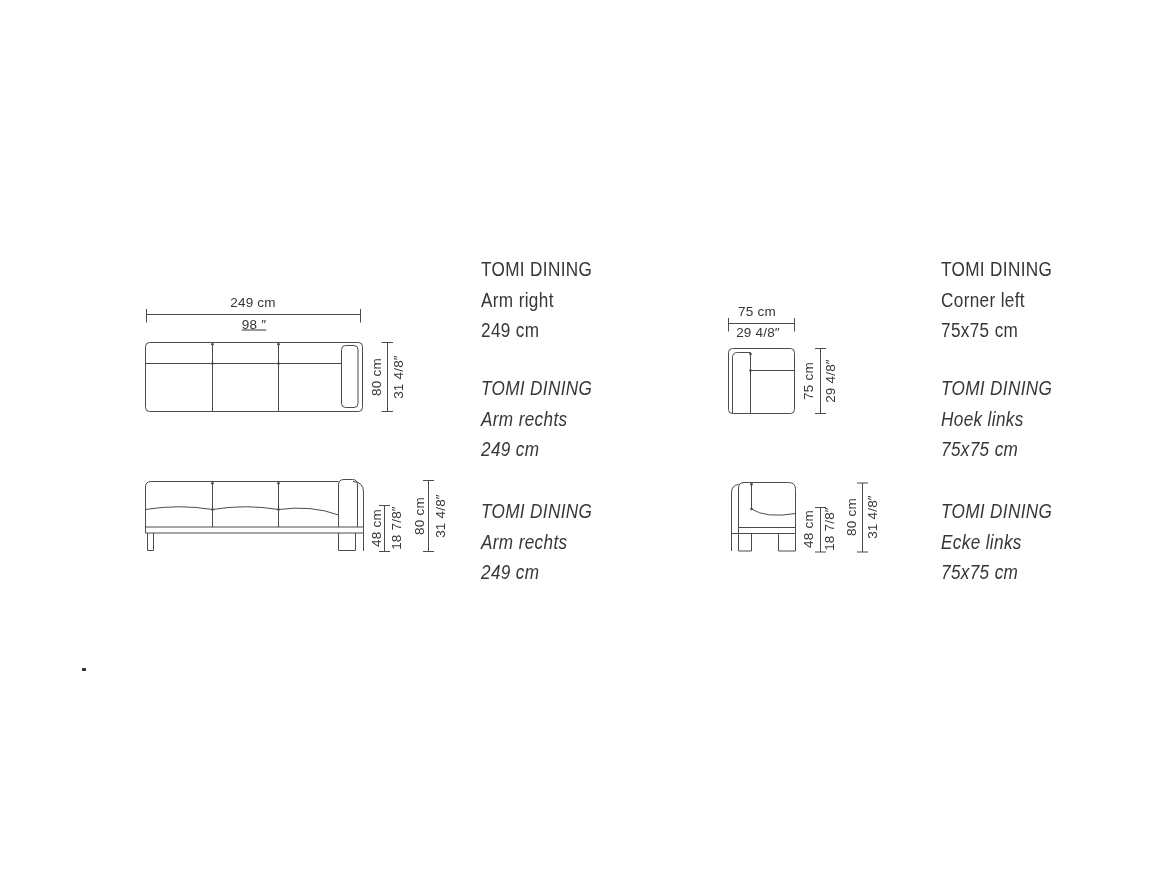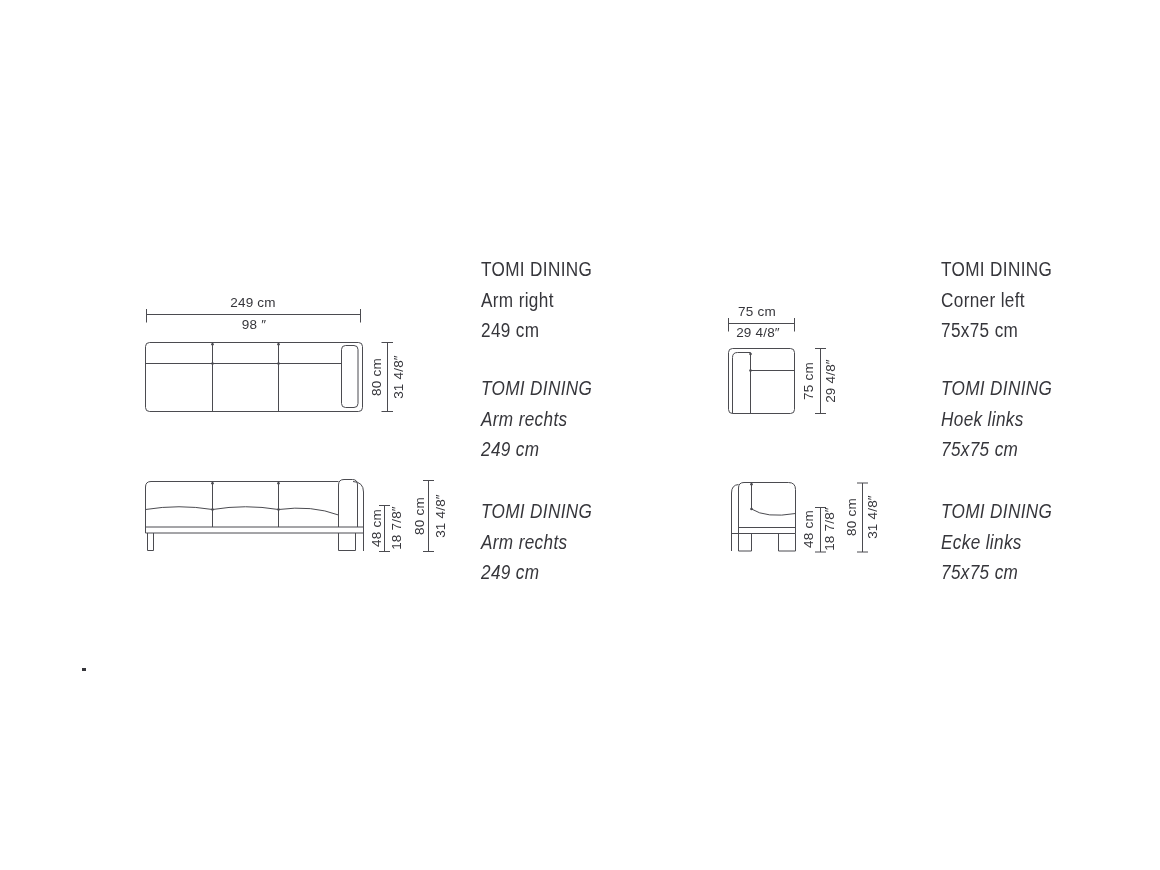--- a/index.html
+++ b/index.html
@@ -124,21 +124,21 @@
       <line x1="815" y1="552" x2="826" y2="552"></line>
     </g>
     <g>
       <line x1="862.5" y1="483" x2="862.5" y2="552"></line>
       <line x1="857" y1="483" x2="868" y2="483"></line>
       <line x1="857" y1="552" x2="868" y2="552"></line>
     </g>
   </svg>
 
   <span class="dim h" style="left:253px;top:302px;">249 cm</span>
-  <span class="dim h" style="left:254px;top:324px;">98 ″</span>
+  <span class="dim h" style="left:254px;top:324px;text-decoration:underline;">98 ″</span>
   <span class="dim v" style="left:376px;top:377px;">80 cm</span>
   <span class="dim v" style="left:398px;top:377px;">31 4/8″</span>
   <span class="dim v" style="left:376px;top:528px;">48 cm</span>
   <span class="dim v" style="left:396px;top:528px;">18 7/8″</span>
   <span class="dim v" style="left:419px;top:516px;">80 cm</span>
   <span class="dim v" style="left:440px;top:516px;">31 4/8″</span>
 
   <span class="dim h" style="left:757px;top:311px;">75 cm</span>
   <span class="dim h" style="left:758px;top:332px;">29 4/8″</span>
   <span class="dim v" style="left:808px;top:381px;">75 cm</span>

